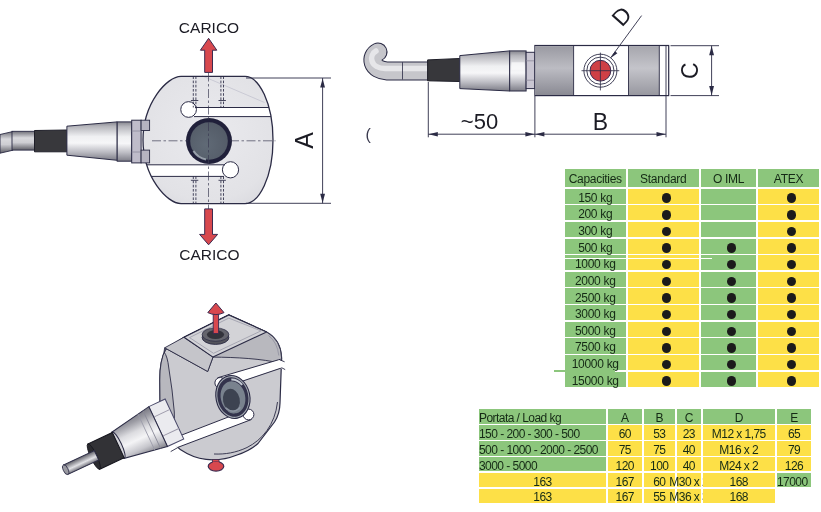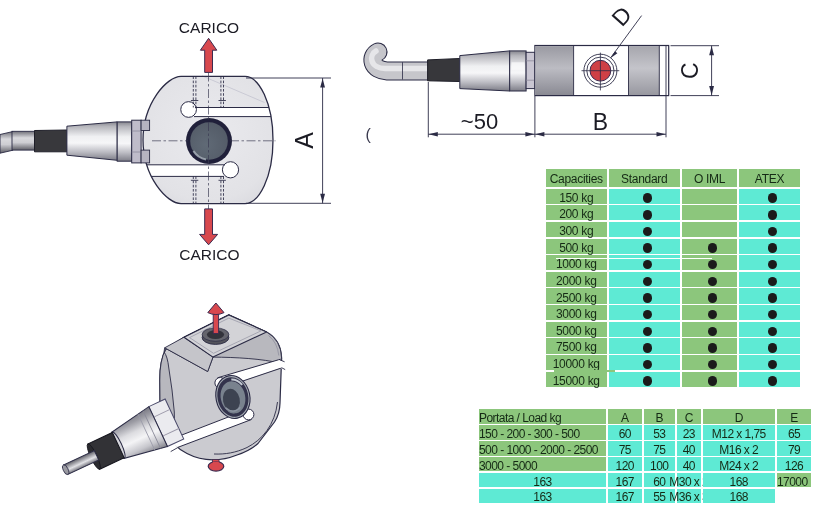--- a/index.html
+++ b/index.html
@@ -1,23 +1,23 @@
 <!DOCTYPE html>
 <html><head>
 <meta charset="utf-8">
 <style>
 html,body{margin:0;padding:0;background:#fff}
 body{width:821px;height:512px;position:relative;overflow:hidden;font-family:"Liberation Sans",sans-serif}
 #art{position:absolute;left:0;top:0}
 .tb{position:absolute;display:grid;background:#fff;color:#152a15;font-size:12px;letter-spacing:-0.3px}
 .tb div{display:flex;align-items:center;justify-content:center;white-space:nowrap;line-height:1;padding-top:3px}
 .g{background:#8cc67c}
-.l{background:#5eead4}
+.l{background:#fde047}
 .b{width:9.5px;height:9.5px;border-radius:50%;background:#1b1b1b;display:inline-block;position:relative;left:3px;top:0.5px}
-#t1{left:546px;top:168.5px;--pl:1;grid-template-columns:60.5px 71.5px 55px 61px;grid-template-rows:18.6px repeat(12,15.15px);column-gap:2px;row-gap:1.5px}
+#t1{left:565px;top:168.5px;--pl:1;grid-template-columns:60.5px 71.5px 55px 61px;grid-template-rows:18.6px repeat(12,15.15px);column-gap:2px;row-gap:1.5px}
 #t2{left:479px;top:408.8px;font-size:12px;letter-spacing:-0.55px;grid-template-columns:127px 33.5px 31.5px 23.5px 72.5px 34px;grid-template-rows:15.2px repeat(5,14.3px);column-gap:2px;row-gap:1.5px}
 #t2 div.lft{justify-content:flex-start;padding-left:0}
 </style>
 </head>
 <body>
 <svg id="art" width="821" height="512" viewBox="0 0 821 512">
 <defs>
 <linearGradient id="coneV" x1="0" y1="0" x2="0" y2="1">
 <stop offset="0" stop-color="#87878f"></stop>
         <stop offset="0.12" stop-color="#b6b6bc"></stop>

